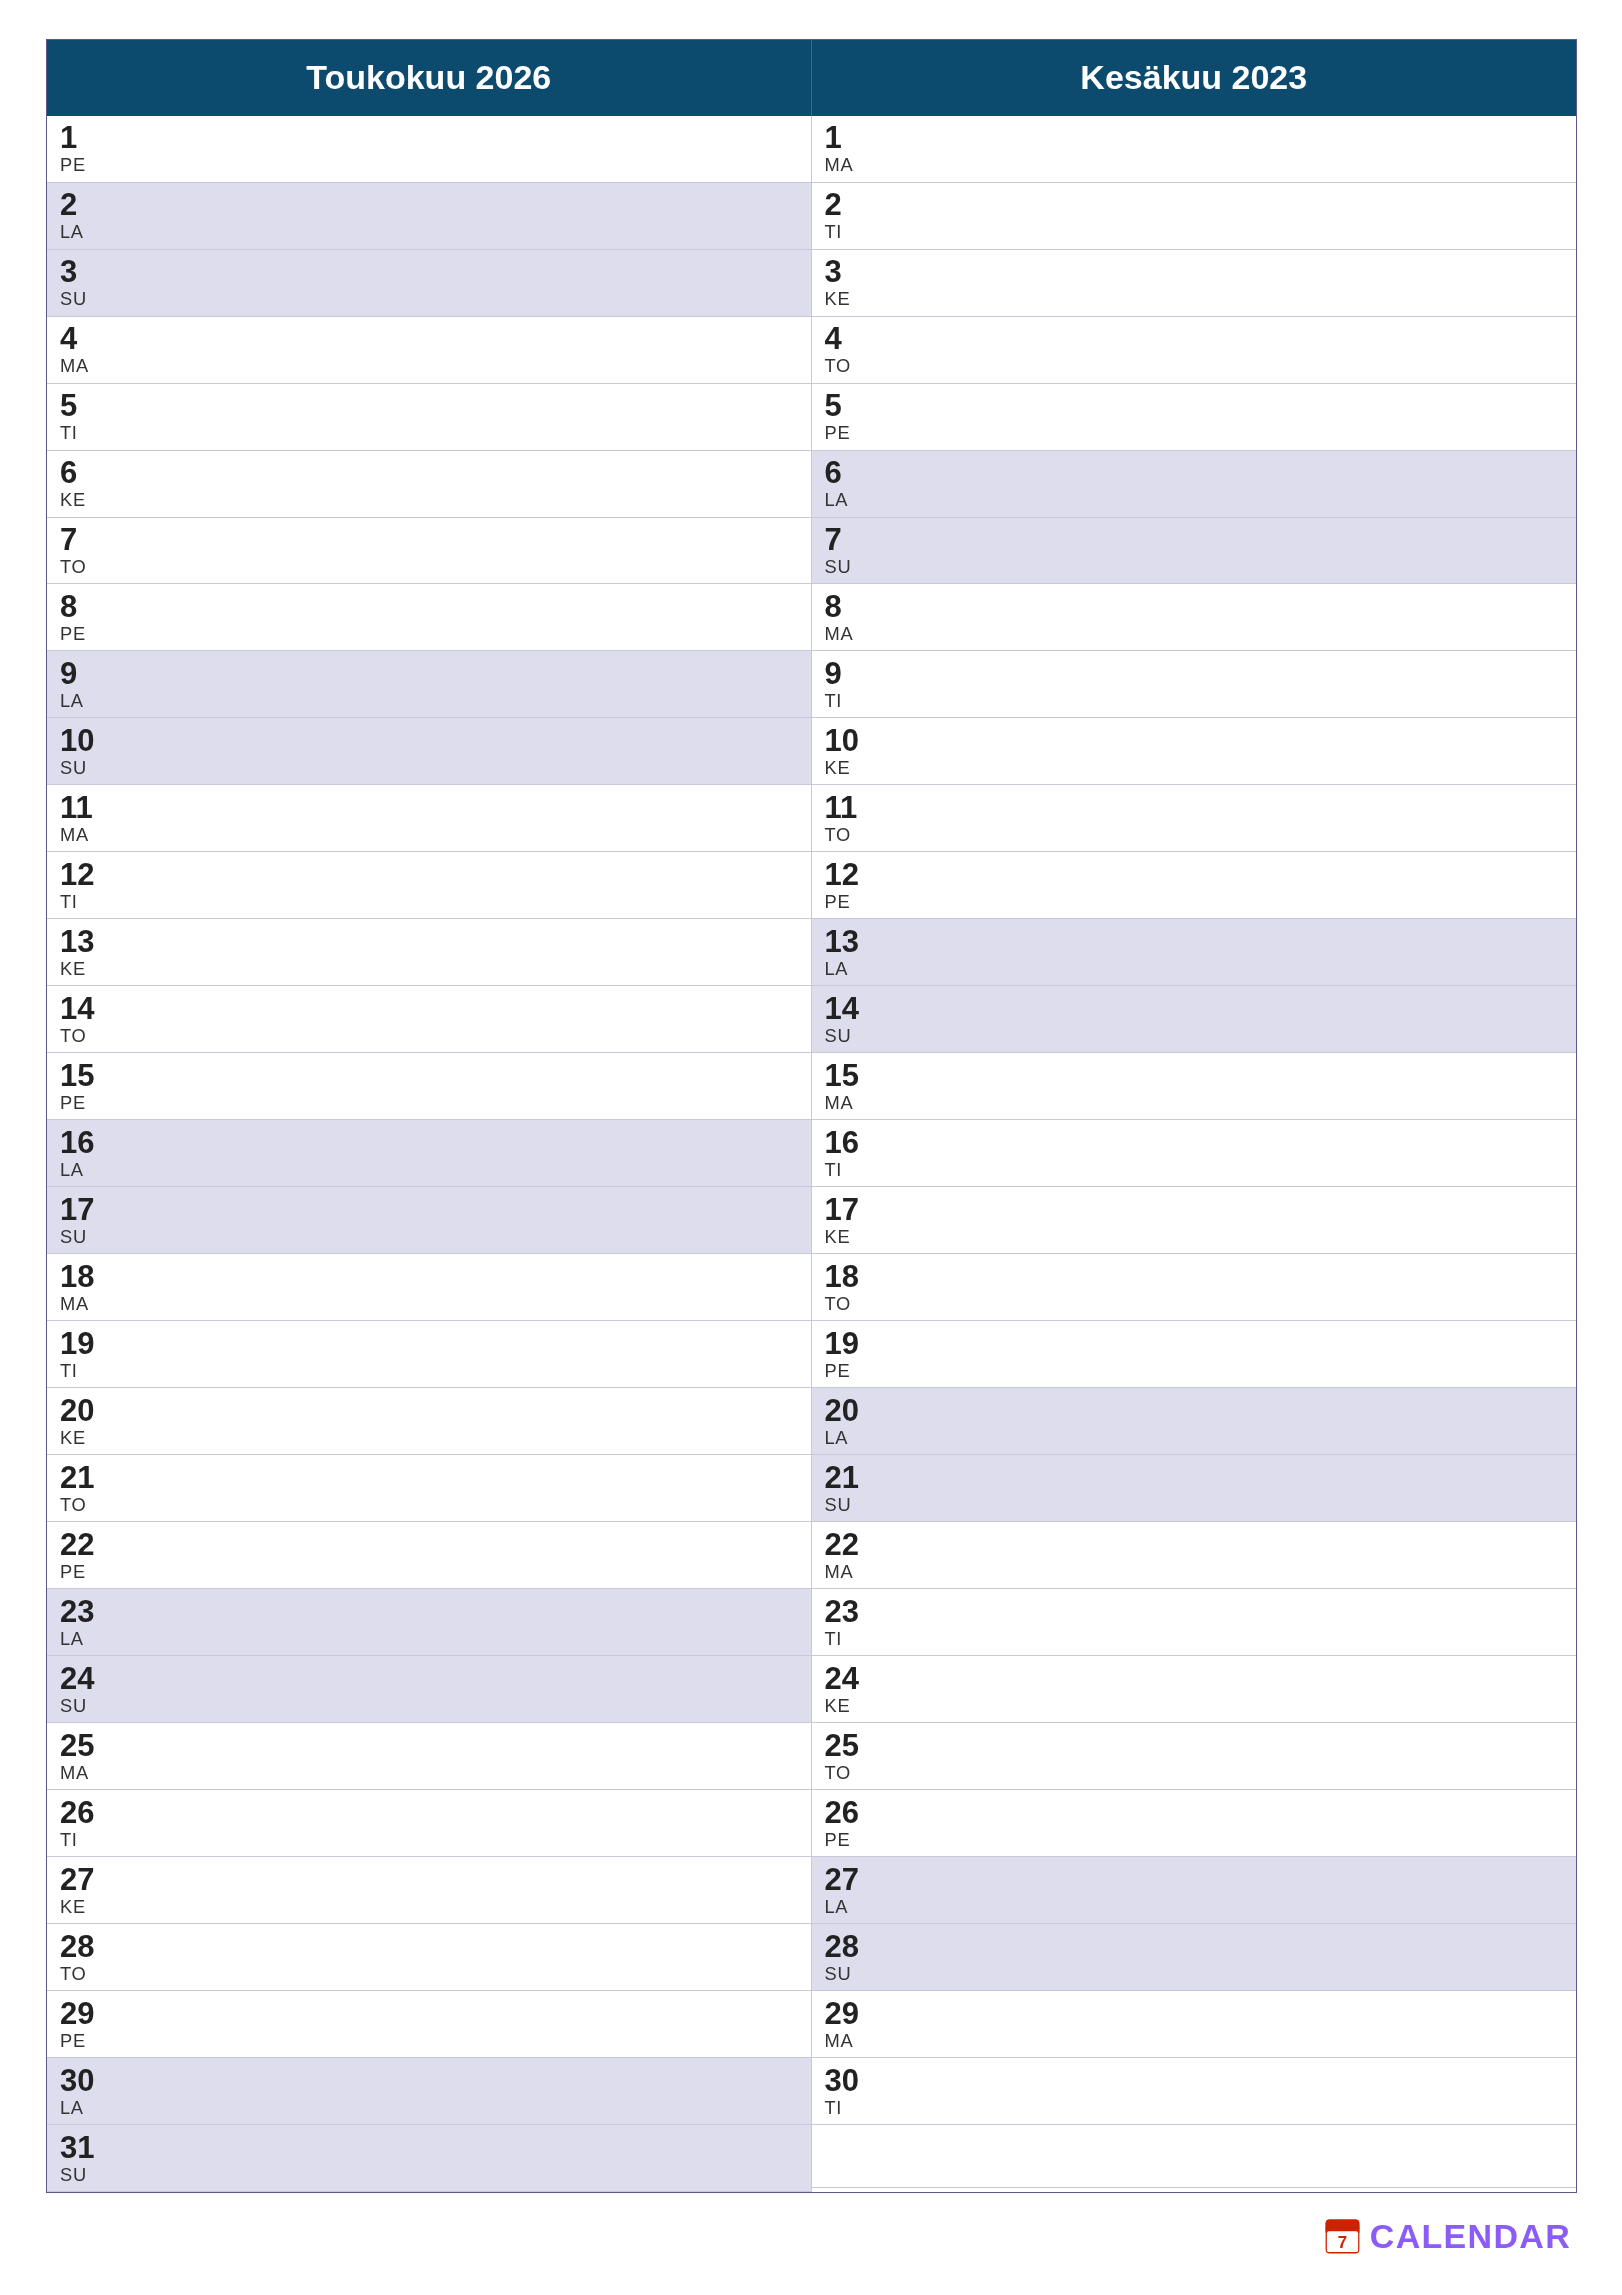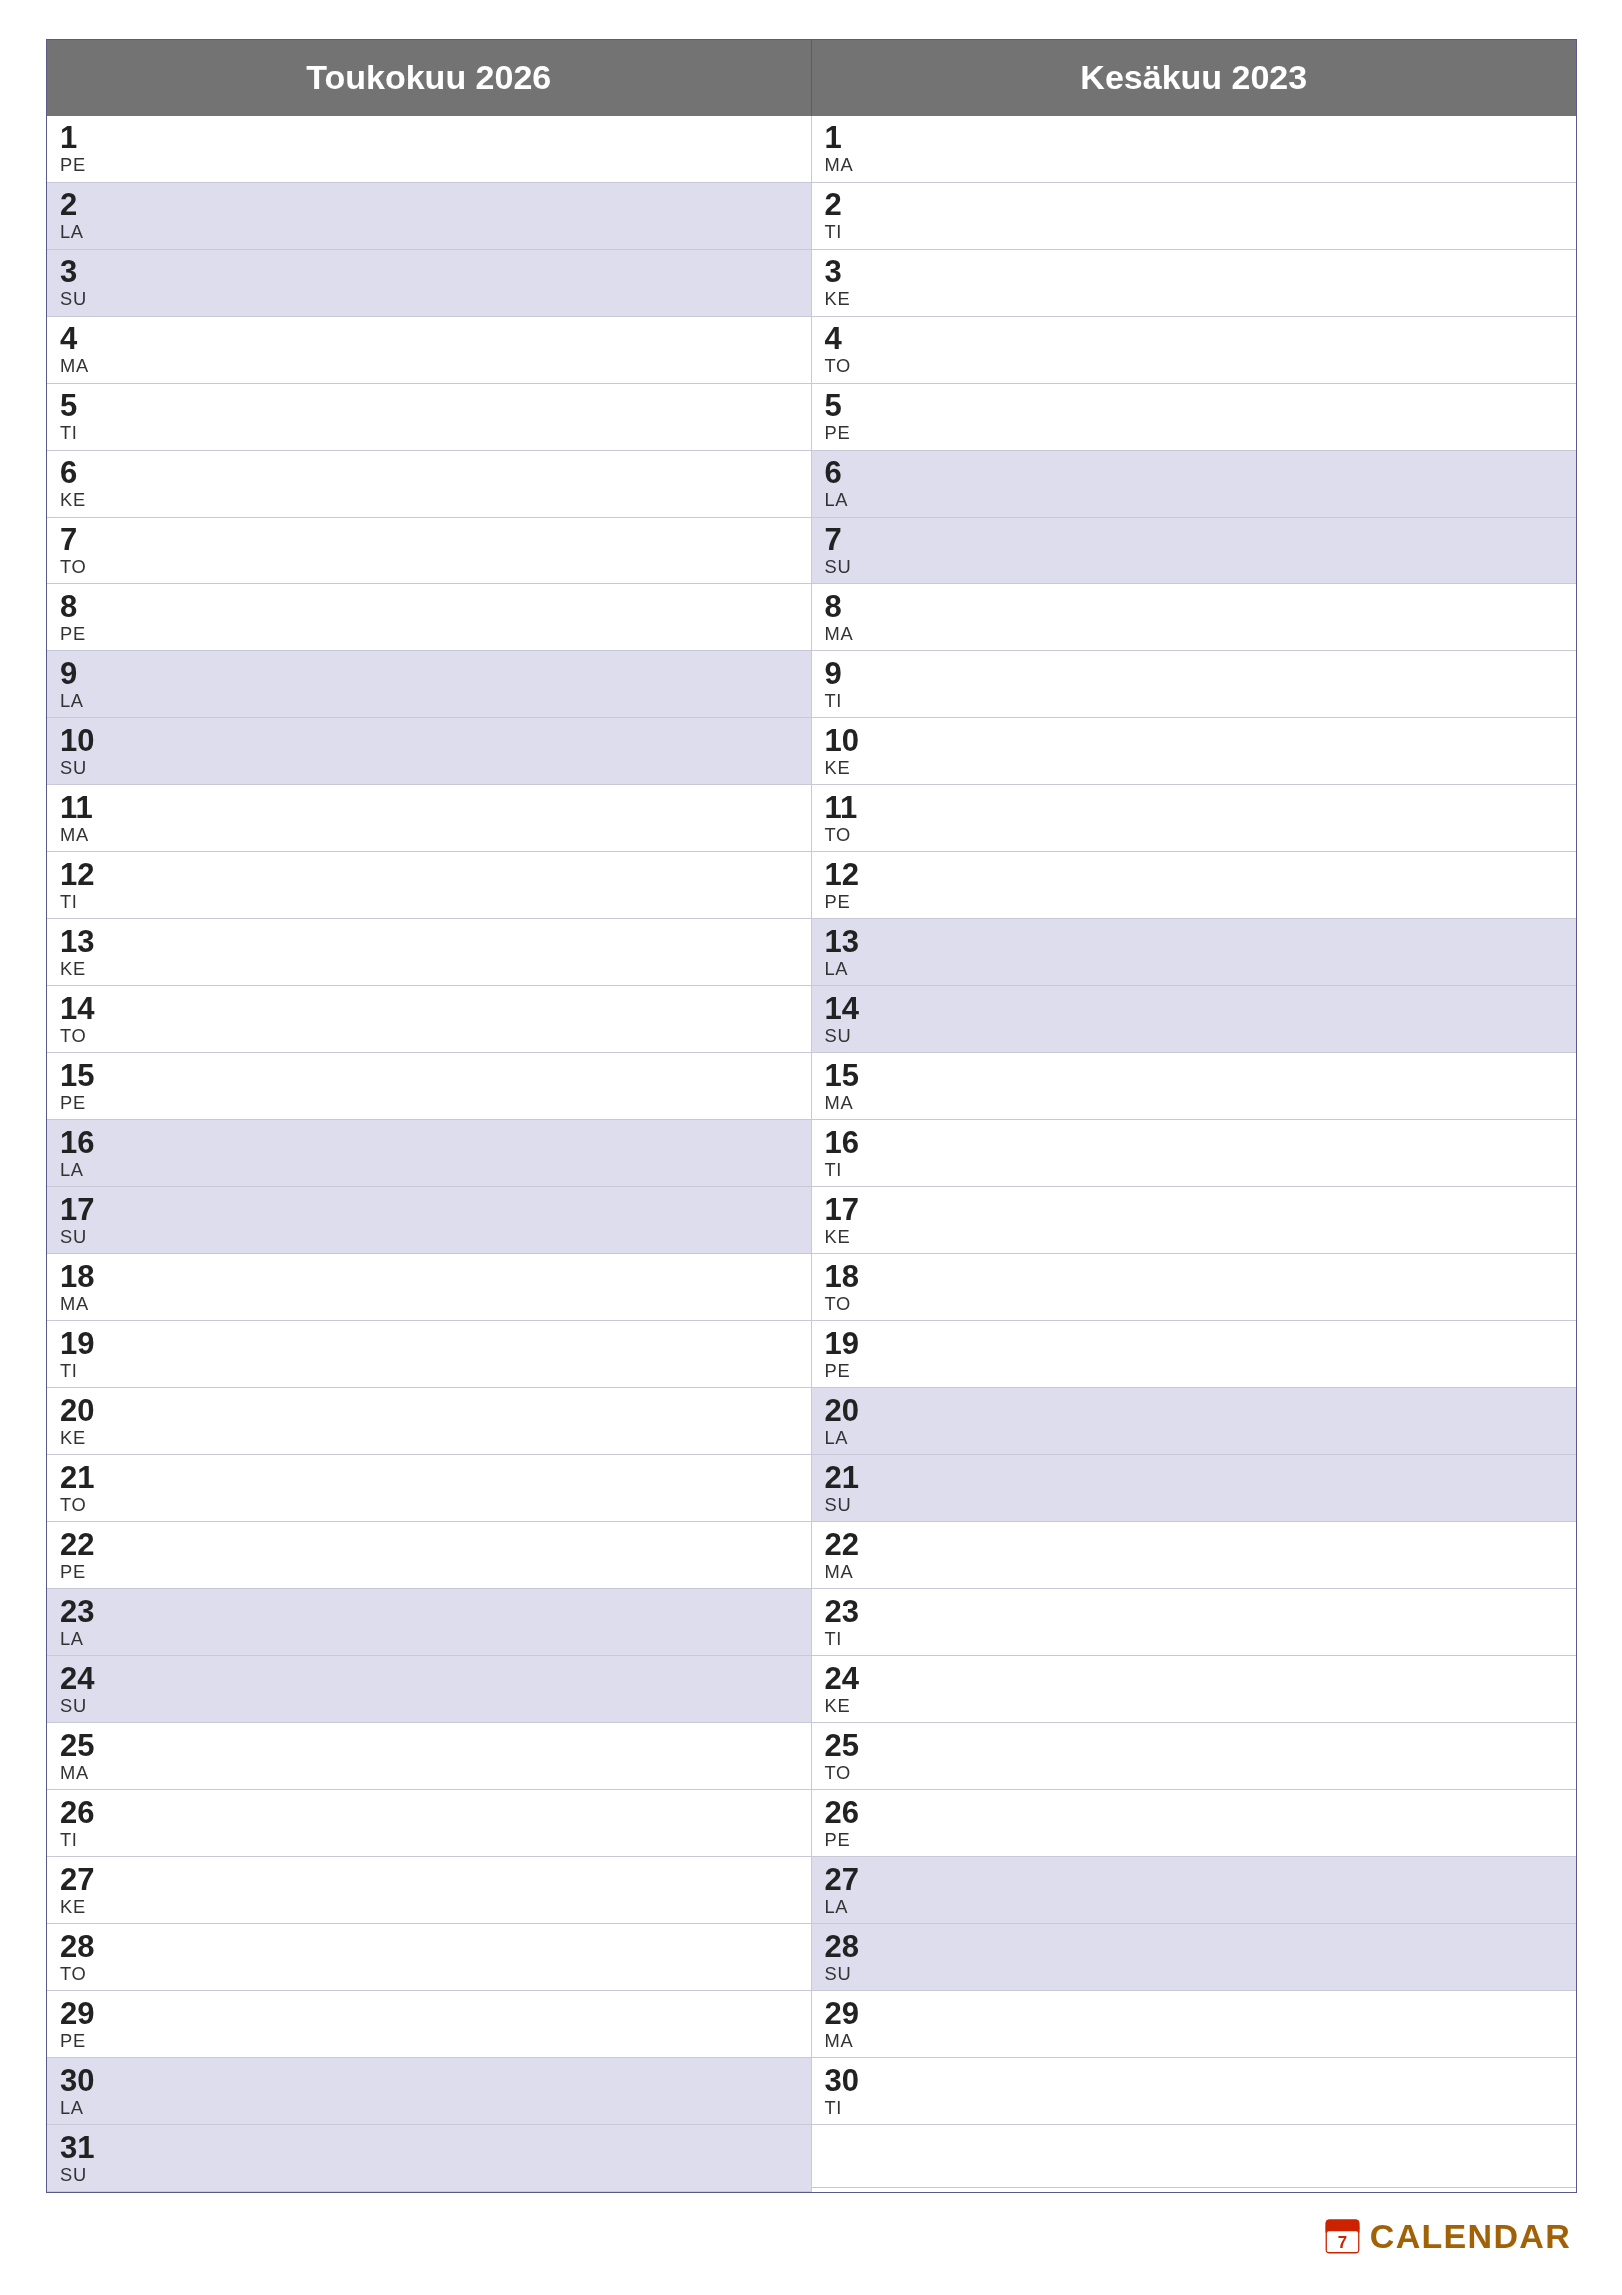--- a/index.html
+++ b/index.html
@@ -21,21 +21,21 @@
       margin: 39px auto 0;
     }
 
     .calendar-grid {
       display: grid;
       grid-template-columns: 1fr 1fr;
       border: 1.3px solid #5a5a8a;
     }
 
     .month-header {
-      background: #737373;
+      background: #0c4a6e;
       color: #ffffff;
       text-align: center;
       font-size: 34px;
       font-weight: bold;
       padding: 18.3px 10.5px;
       border-right: 1.3px solid #5a5a8a;
     }
 
     .month-header.right {
       border-right: none;
@@ -97,21 +97,21 @@
     }
 
     .footer-icon svg {
       width: 39px;
       height: 39px;
     }
 
     .footer-text {
       font-size: 34px;
       font-weight: bold;
-      color: #a16207;
+      color: #8b5cf6;
       letter-spacing: 1.3px;
     }
   </style>
 </head>
 <body>
 
 <div class="calendar-container">
   <div class="calendar-grid">
 
     <div class="month-header">Toukokuu 2026</div>

